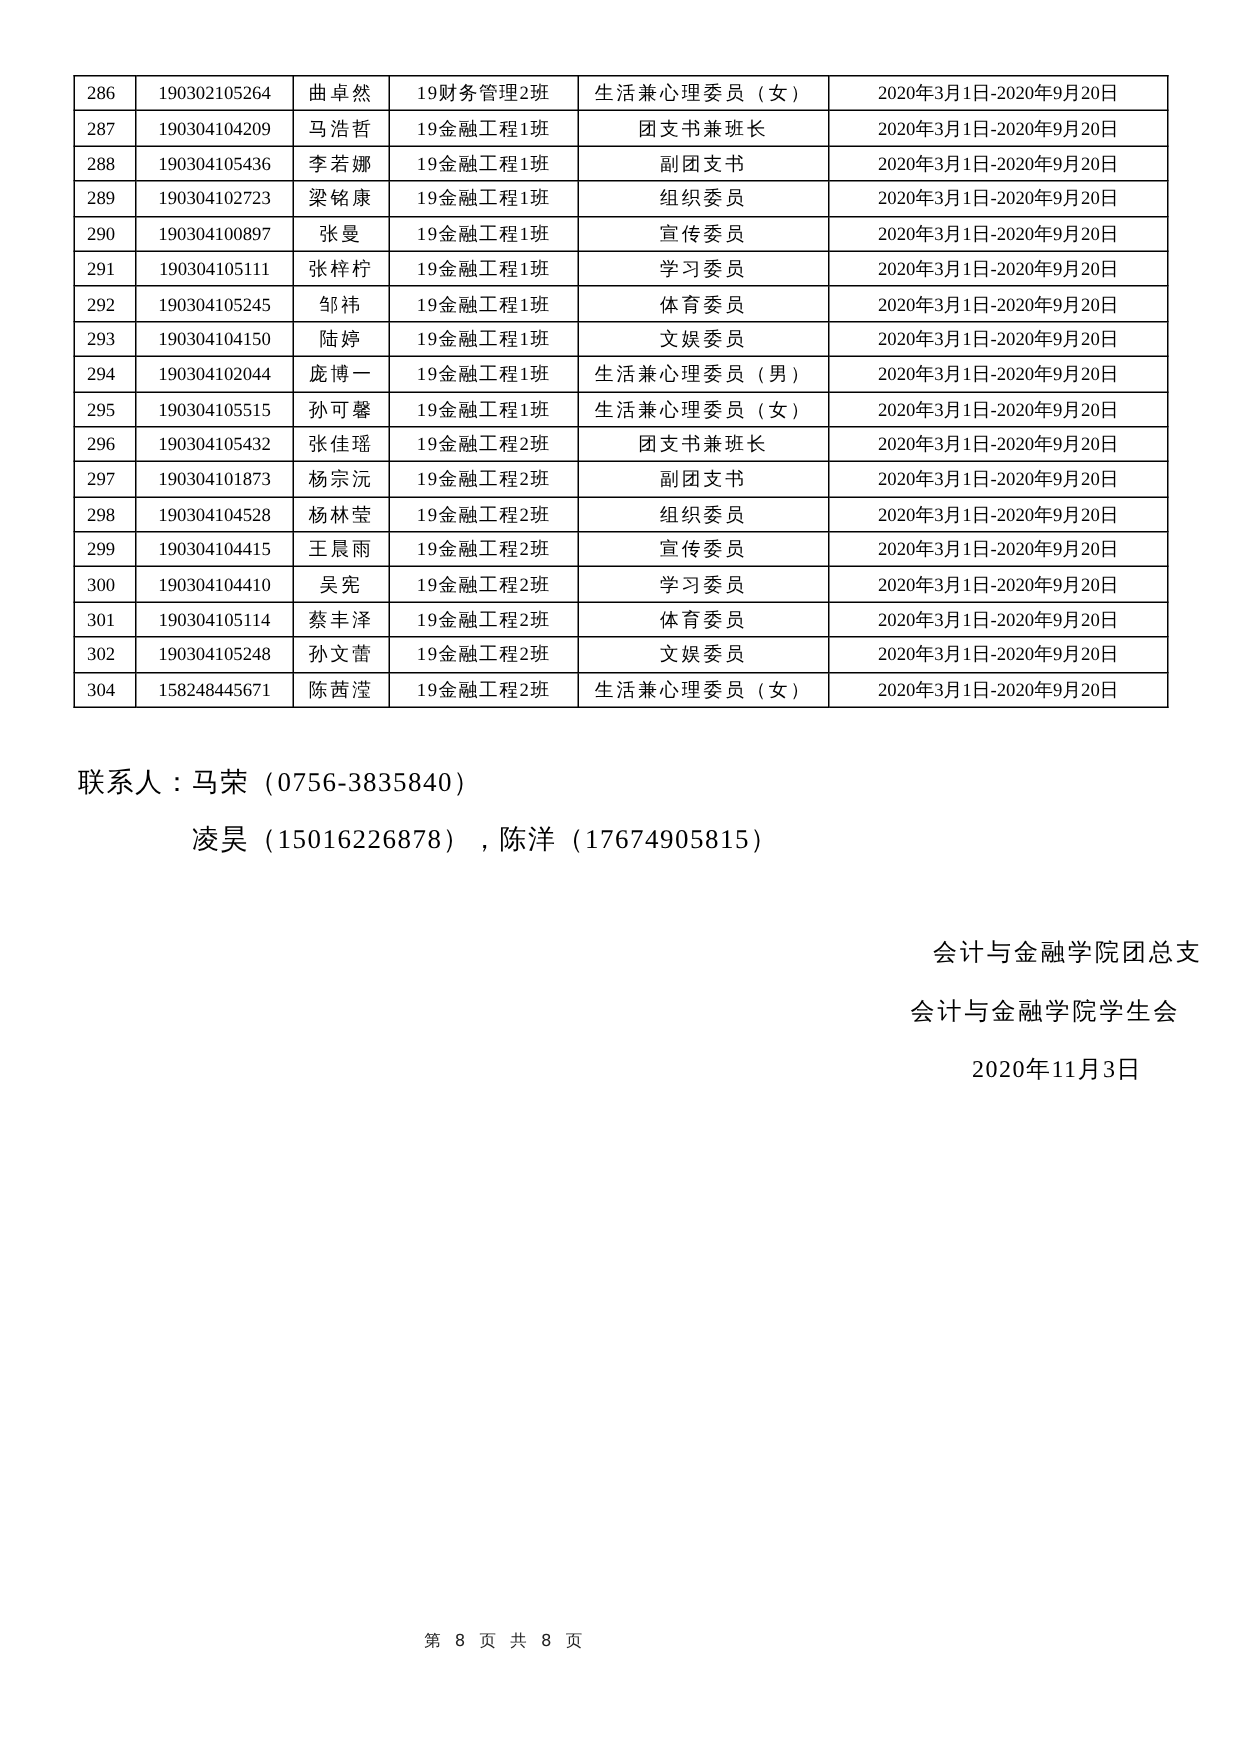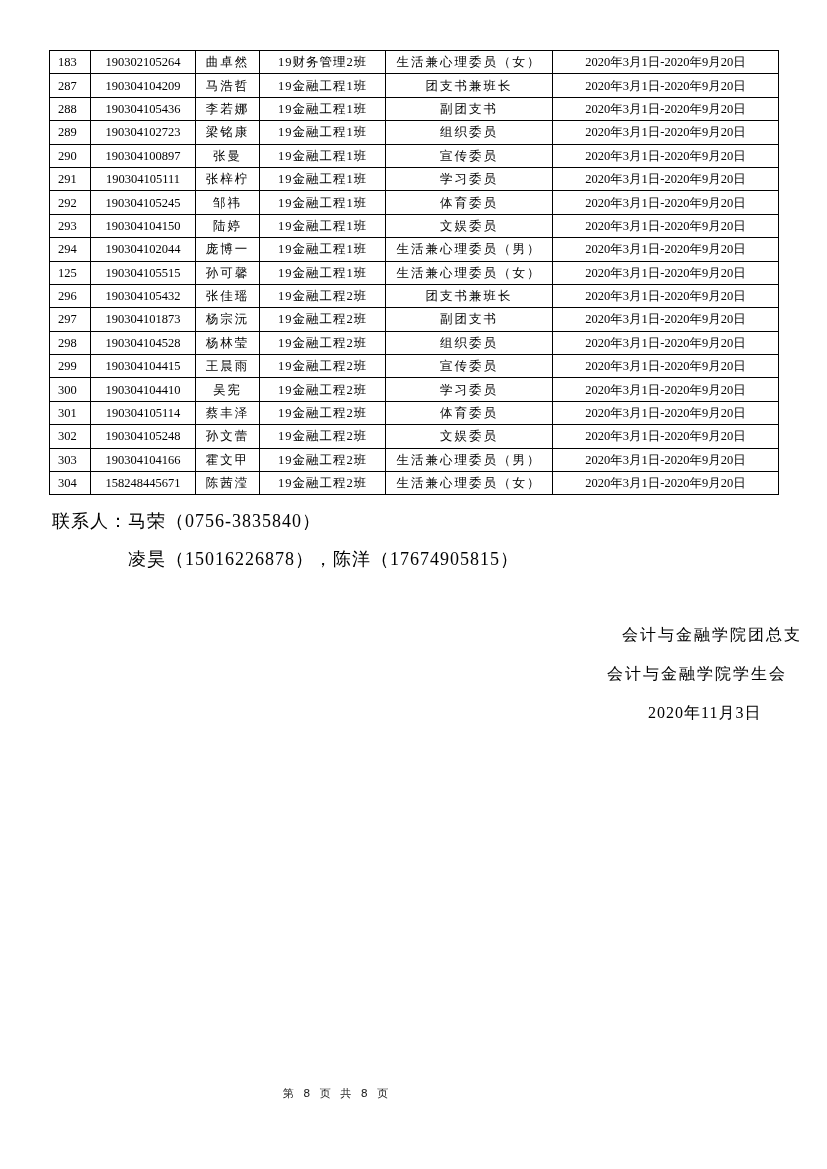--- a/index.html
+++ b/index.html
@@ -29,21 +29,21 @@
   <colgroup>
     <col style="width:41px">
       <col style="width:105px">
       <col style="width:64px">
     <col style="width:126px">
       <col style="width:167px">
       <col style="width:226px">
   </colgroup>
   <tbody id="roster-body">
       <tr>
-        <td class="c-idx">183</td>
+        <td class="c-idx">286</td>
         <td class="c-id">190302105264</td>
         <td class="c-name">曲卓然</td>
         <td class="c-class">19财务管理2班</td>
         <td class="c-role">生活兼心理委员（女）</td>
         <td class="c-term">2020年3月1日-2020年9月20日</td>
       </tr>
       <tr>
         <td class="c-idx">287</td>
         <td class="c-id">190304104209</td>
         <td class="c-name">马浩哲</td>
@@ -101,21 +101,21 @@
       </tr>
       <tr>
         <td class="c-idx">294</td>
         <td class="c-id">190304102044</td>
         <td class="c-name">庞博一</td>
         <td class="c-class">19金融工程1班</td>
         <td class="c-role">生活兼心理委员（男）</td>
         <td class="c-term">2020年3月1日-2020年9月20日</td>
       </tr>
       <tr>
-        <td class="c-idx">125</td>
+        <td class="c-idx">295</td>
         <td class="c-id">190304105515</td>
         <td class="c-name">孙可馨</td>
         <td class="c-class">19金融工程1班</td>
         <td class="c-role">生活兼心理委员（女）</td>
         <td class="c-term">2020年3月1日-2020年9月20日</td>
       </tr>
       <tr>
         <td class="c-idx">296</td>
         <td class="c-id">190304105432</td>
         <td class="c-name">张佳瑶</td>
@@ -165,28 +165,20 @@
       </tr>
       <tr>
         <td class="c-idx">302</td>
         <td class="c-id">190304105248</td>
         <td class="c-name">孙文蕾</td>
         <td class="c-class">19金融工程2班</td>
         <td class="c-role">文娱委员</td>
         <td class="c-term">2020年3月1日-2020年9月20日</td>
       </tr>
       <tr>
-        <td class="c-idx">303</td>
-        <td class="c-id">190304104166</td>
-        <td class="c-name">霍文甲</td>
-        <td class="c-class">19金融工程2班</td>
-        <td class="c-role">生活兼心理委员（男）</td>
-        <td class="c-term">2020年3月1日-2020年9月20日</td>
-      </tr>
-      <tr>
         <td class="c-idx">304</td>
         <td class="c-id">158248445671</td>
         <td class="c-name">陈茜滢</td>
         <td class="c-class">19金融工程2班</td>
         <td class="c-role">生活兼心理委员（女）</td>
         <td class="c-term">2020年3月1日-2020年9月20日</td>
       </tr>
     </tbody>
 </table>
 

